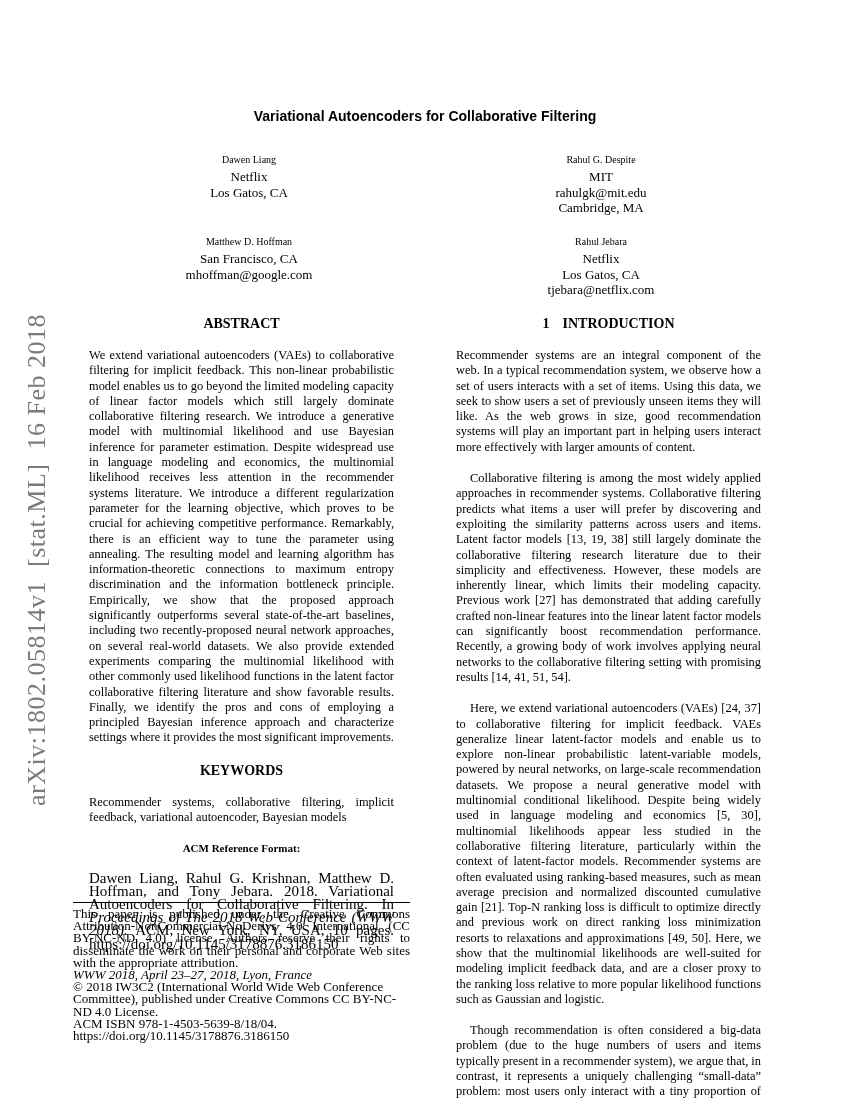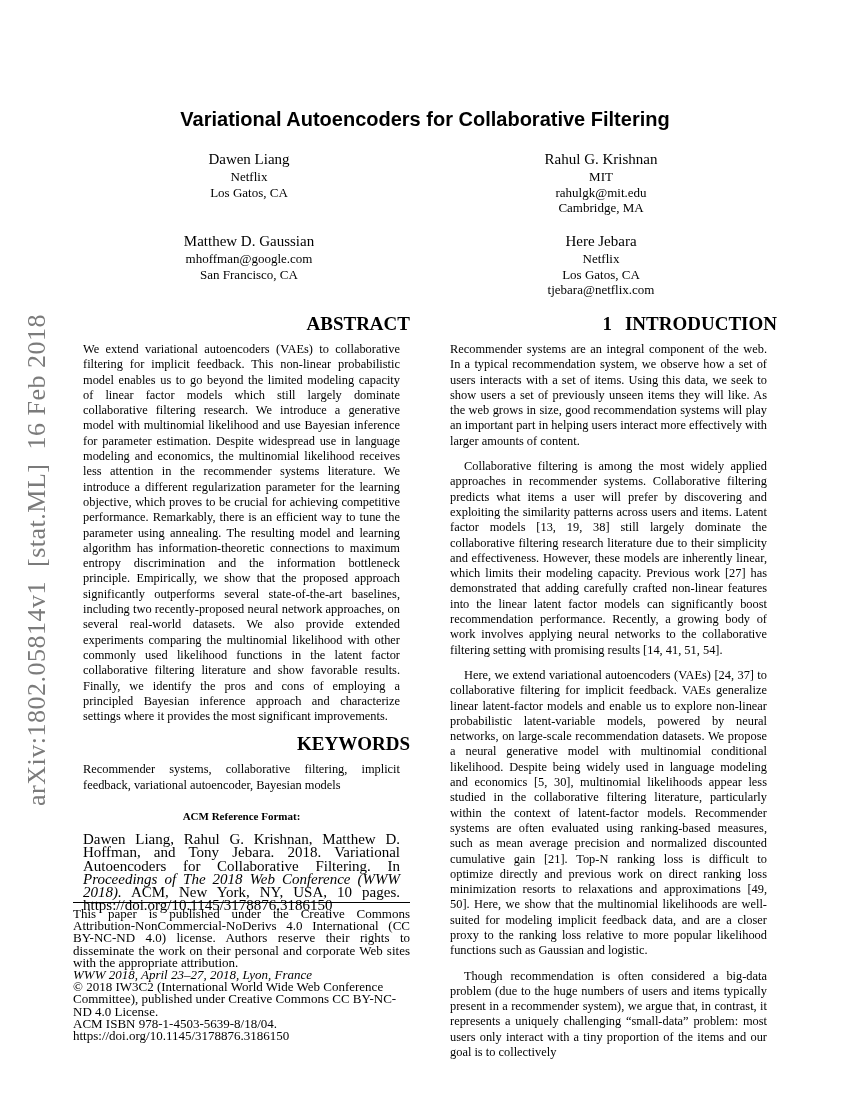--- a/index.html
+++ b/index.html
@@ -26,56 +26,56 @@
   }
   
   .title {
     position: absolute;
     top: 108px;
     left: 0;
     width: 850px;
     text-align: center;
     font-family: "Liberation Sans", sans-serif;
     font-weight: bold;
-    font-size: 20px;
+    font-size: 14px;
   }
   
   .authors-row {
     position: absolute;
     left: 73px;
     width: 704px;
     display: flex;
   }
   .authors-row-1 { top: 150px; }
   .authors-row-2 { top: 232px; }
   .author-block { width: 352px; text-align: center; }
-  .author-name { font-size: 15px; line-height: 19px; text-align: center; }
+  .author-name { font-size: 10px; line-height: 19px; text-align: center; }
   .author-line { font-size: 13px; line-height: 15.5px; }
   
   .col {
     position: absolute;
     top: 315px;
     width: 337px;
     font-size: 12.4px;
     line-height: 15.3px;
     text-align: justify;
   }
   .col-left  { left: 73px; }
   .col-right { left: 440px; }
   .sec-heading {
     font-family: "Liberation Serif", serif;
     font-weight: bold;
-    font-size: 19px;
+    font-size: 14px;
     line-height: 17px;
-    text-align: right;
+    text-align: center;
     margin: 0 0 6px 0;
   }
   .sec-heading .sec-num { margin-right: 13px; }
   .mt { margin-top: 11px; }
-  .para { margin: 10px; }
+  .para { margin: 16px; }
   .para.indent { text-indent: 14px; }
   .acm-ref-heading {
     font-weight: bold;
     font-size: 11px;
     line-height: 13.2px;
     margin-top: 17px;
     text-align: center;
   }
   .acm-ref-text { font-size: 15px; line-height: 13.2px; }
   .acm-ref-text .it { font-style: italic; }
@@ -107,35 +107,35 @@
 
   <div class="title">Variational Autoencoders for Collaborative Filtering</div>
 
   <div class="authors-row authors-row-1">
     <div class="author-block">
       <div class="author-name">Dawen Liang</div>
       <div class="author-line">Netflix</div>
       <div class="author-line">Los Gatos, CA</div>
     </div>
     <div class="author-block">
-      <div class="author-name">Rahul G. Krishnan</div>
+      <div class="author-name">Rahul G. Despite</div>
       <div class="author-line">MIT</div>
       <div class="author-line">rahulgk@mit.edu</div>
       <div class="author-line">Cambridge, MA</div>
     </div>
   </div>
 
   <div class="authors-row authors-row-2">
     <div class="author-block">
-      <div class="author-name">Matthew D. Gaussian</div>
+      <div class="author-name">Matthew D. Hoffman</div>
+      <div class="author-line">San Francisco, CA</div>
       <div class="author-line">mhoffman@google.com</div>
-      <div class="author-line">San Francisco, CA</div>
     </div>
     <div class="author-block">
-      <div class="author-name">Here Jebara</div>
+      <div class="author-name">Rahul Jebara</div>
       <div class="author-line">Netflix</div>
       <div class="author-line">Los Gatos, CA</div>
       <div class="author-line">tjebara@netflix.com</div>
     </div>
   </div>
 
   <div class="col col-left">
     <div class="sec-heading">ABSTRACT</div>
     <p class="para">We extend variational autoencoders (VAEs) to collaborative filtering for implicit feedback. This non-linear probabilistic model enables us to go beyond the limited modeling capacity of linear factor models which still largely dominate collaborative filtering research. We introduce a generative model with multinomial likelihood and use Bayesian inference for parameter estimation. Despite widespread use in language modeling and economics, the multinomial likelihood receives less attention in the recommender systems literature. We introduce a different regularization parameter for the learning objective, which proves to be crucial for achieving competitive performance. Remarkably, there is an efficient way to tune the parameter using annealing. The resulting model and learning algorithm has information-theoretic connections to maximum entropy discrimination and the information bottleneck principle. Empirically, we show that the proposed approach significantly outperforms several state-of-the-art baselines, including two recently-proposed neural network approaches, on several real-world datasets. We also provide extended experiments comparing the multinomial likelihood with other commonly used likelihood functions in the latent factor collaborative filtering literature and show favorable results. Finally, we identify the pros and cons of employing a principled Bayesian inference approach and characterize settings where it provides the most significant improvements.</p>
 

